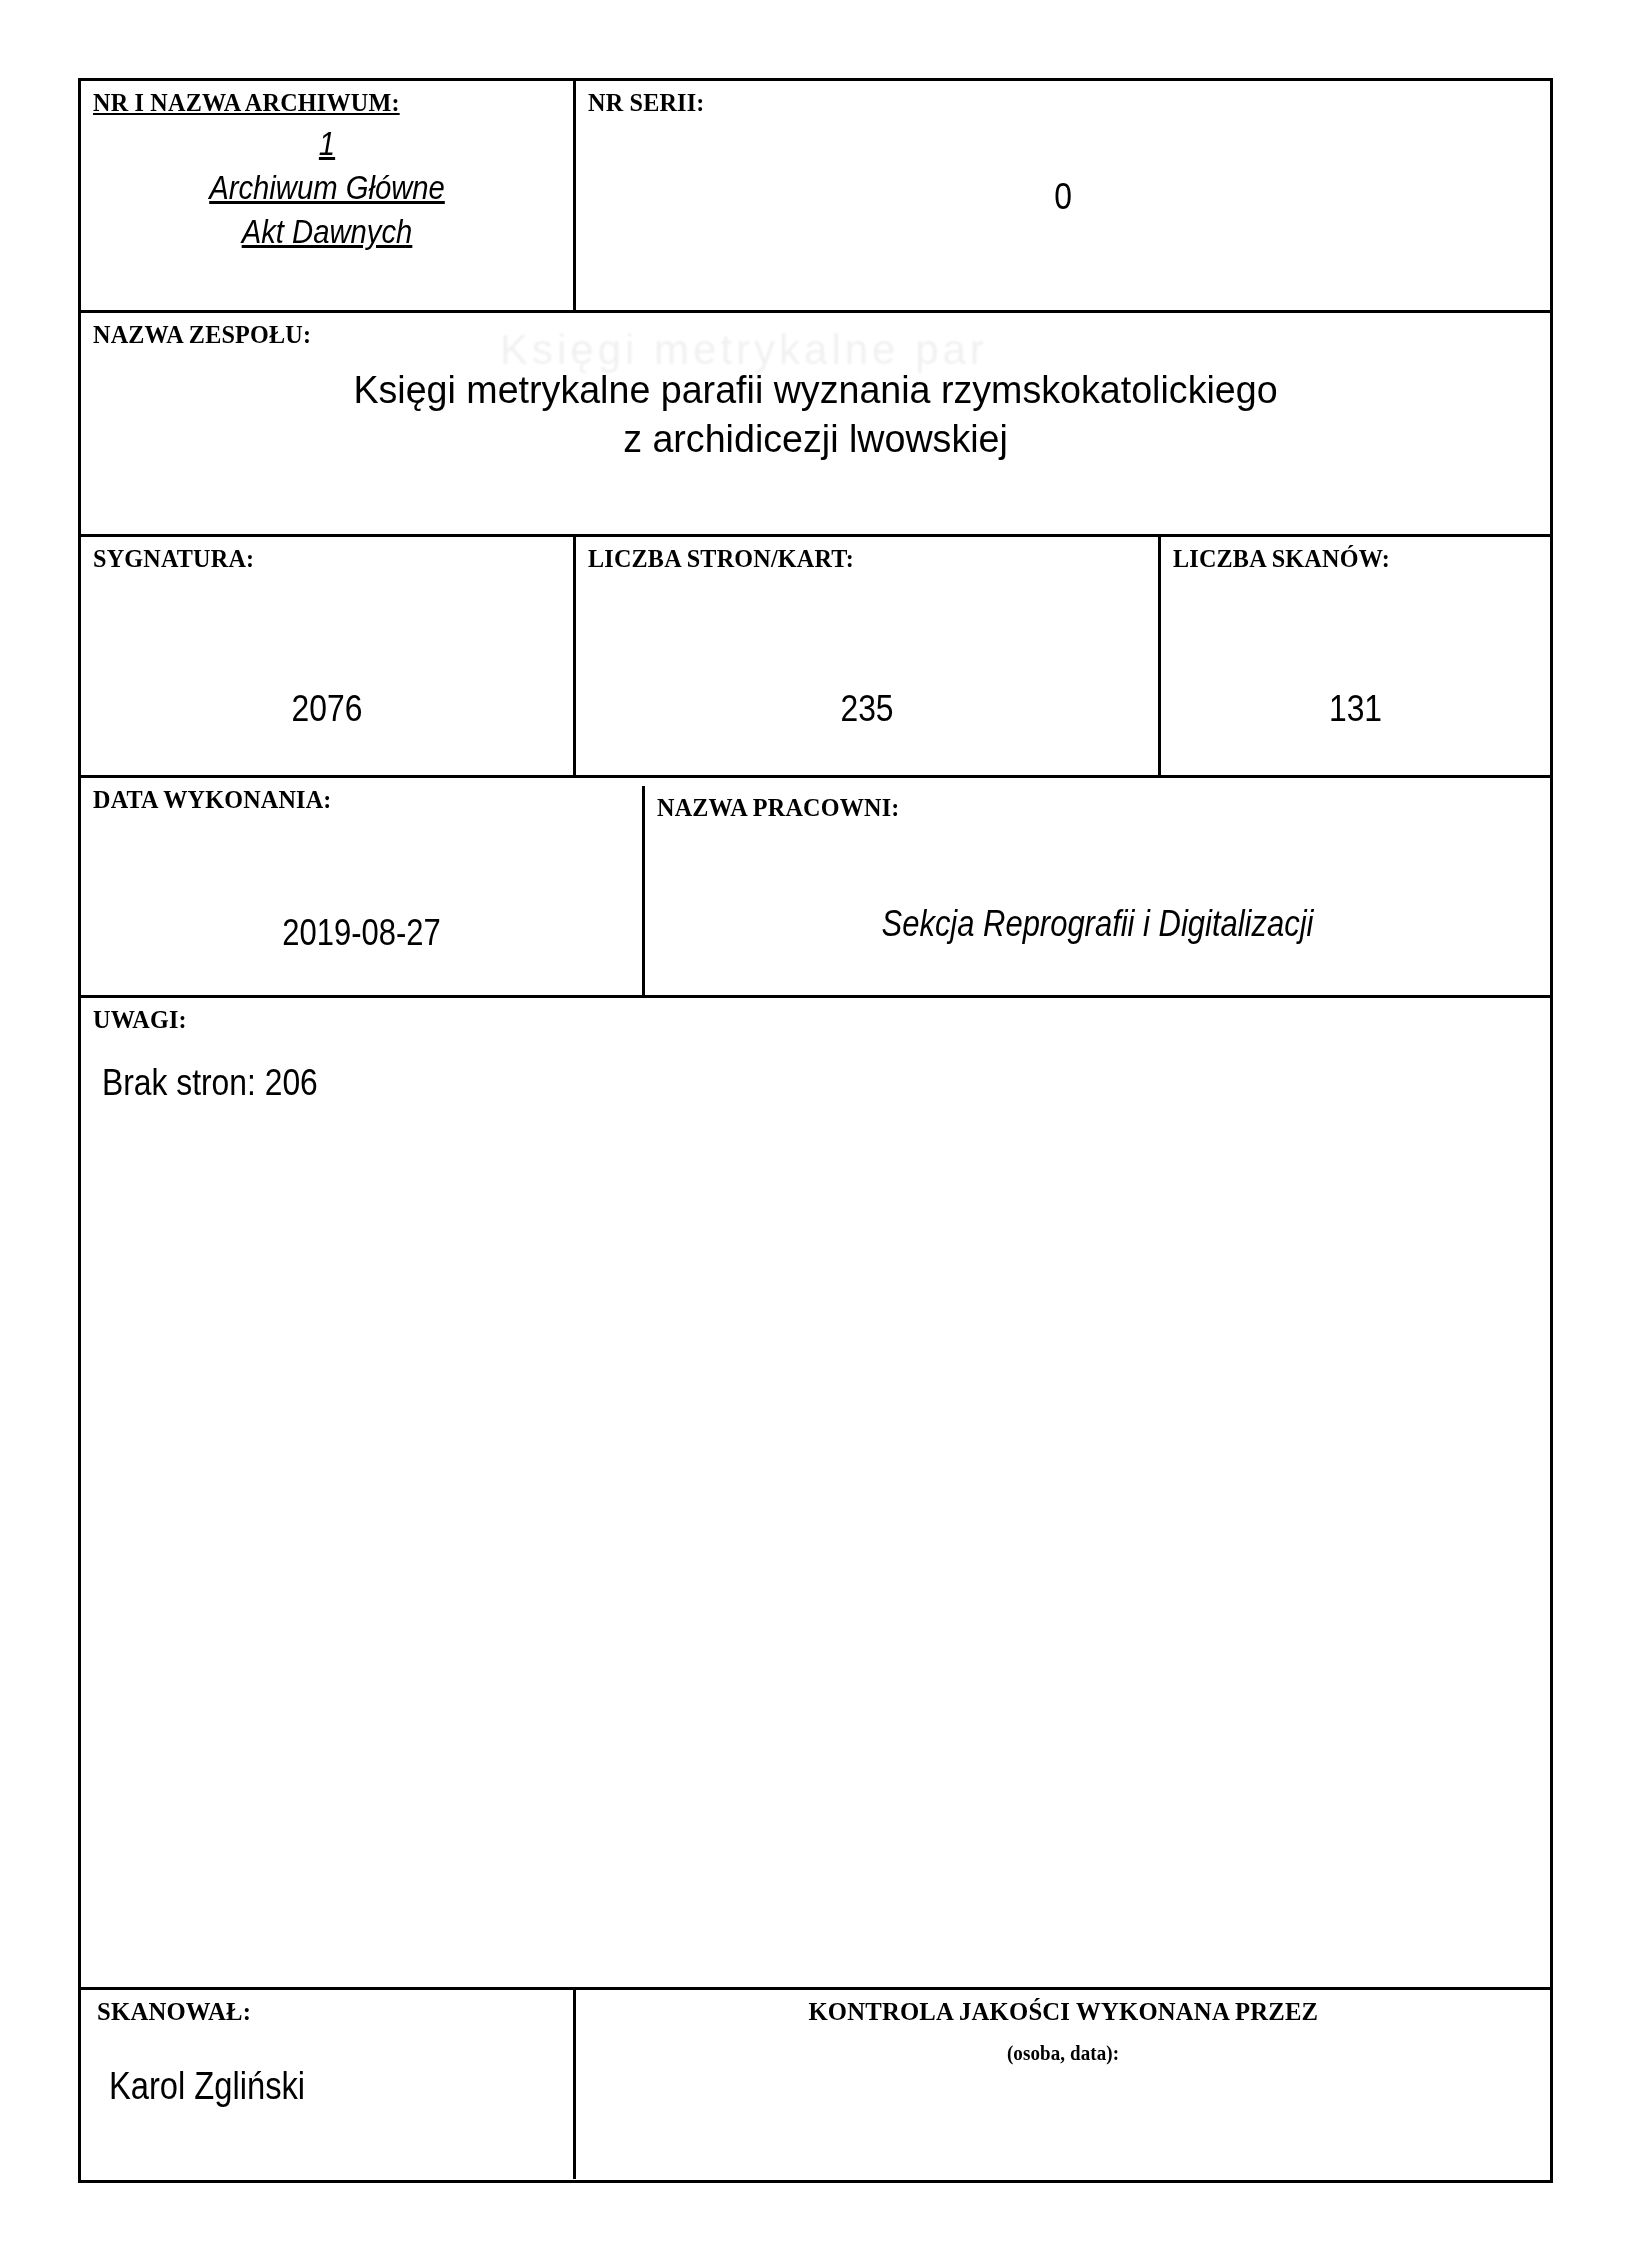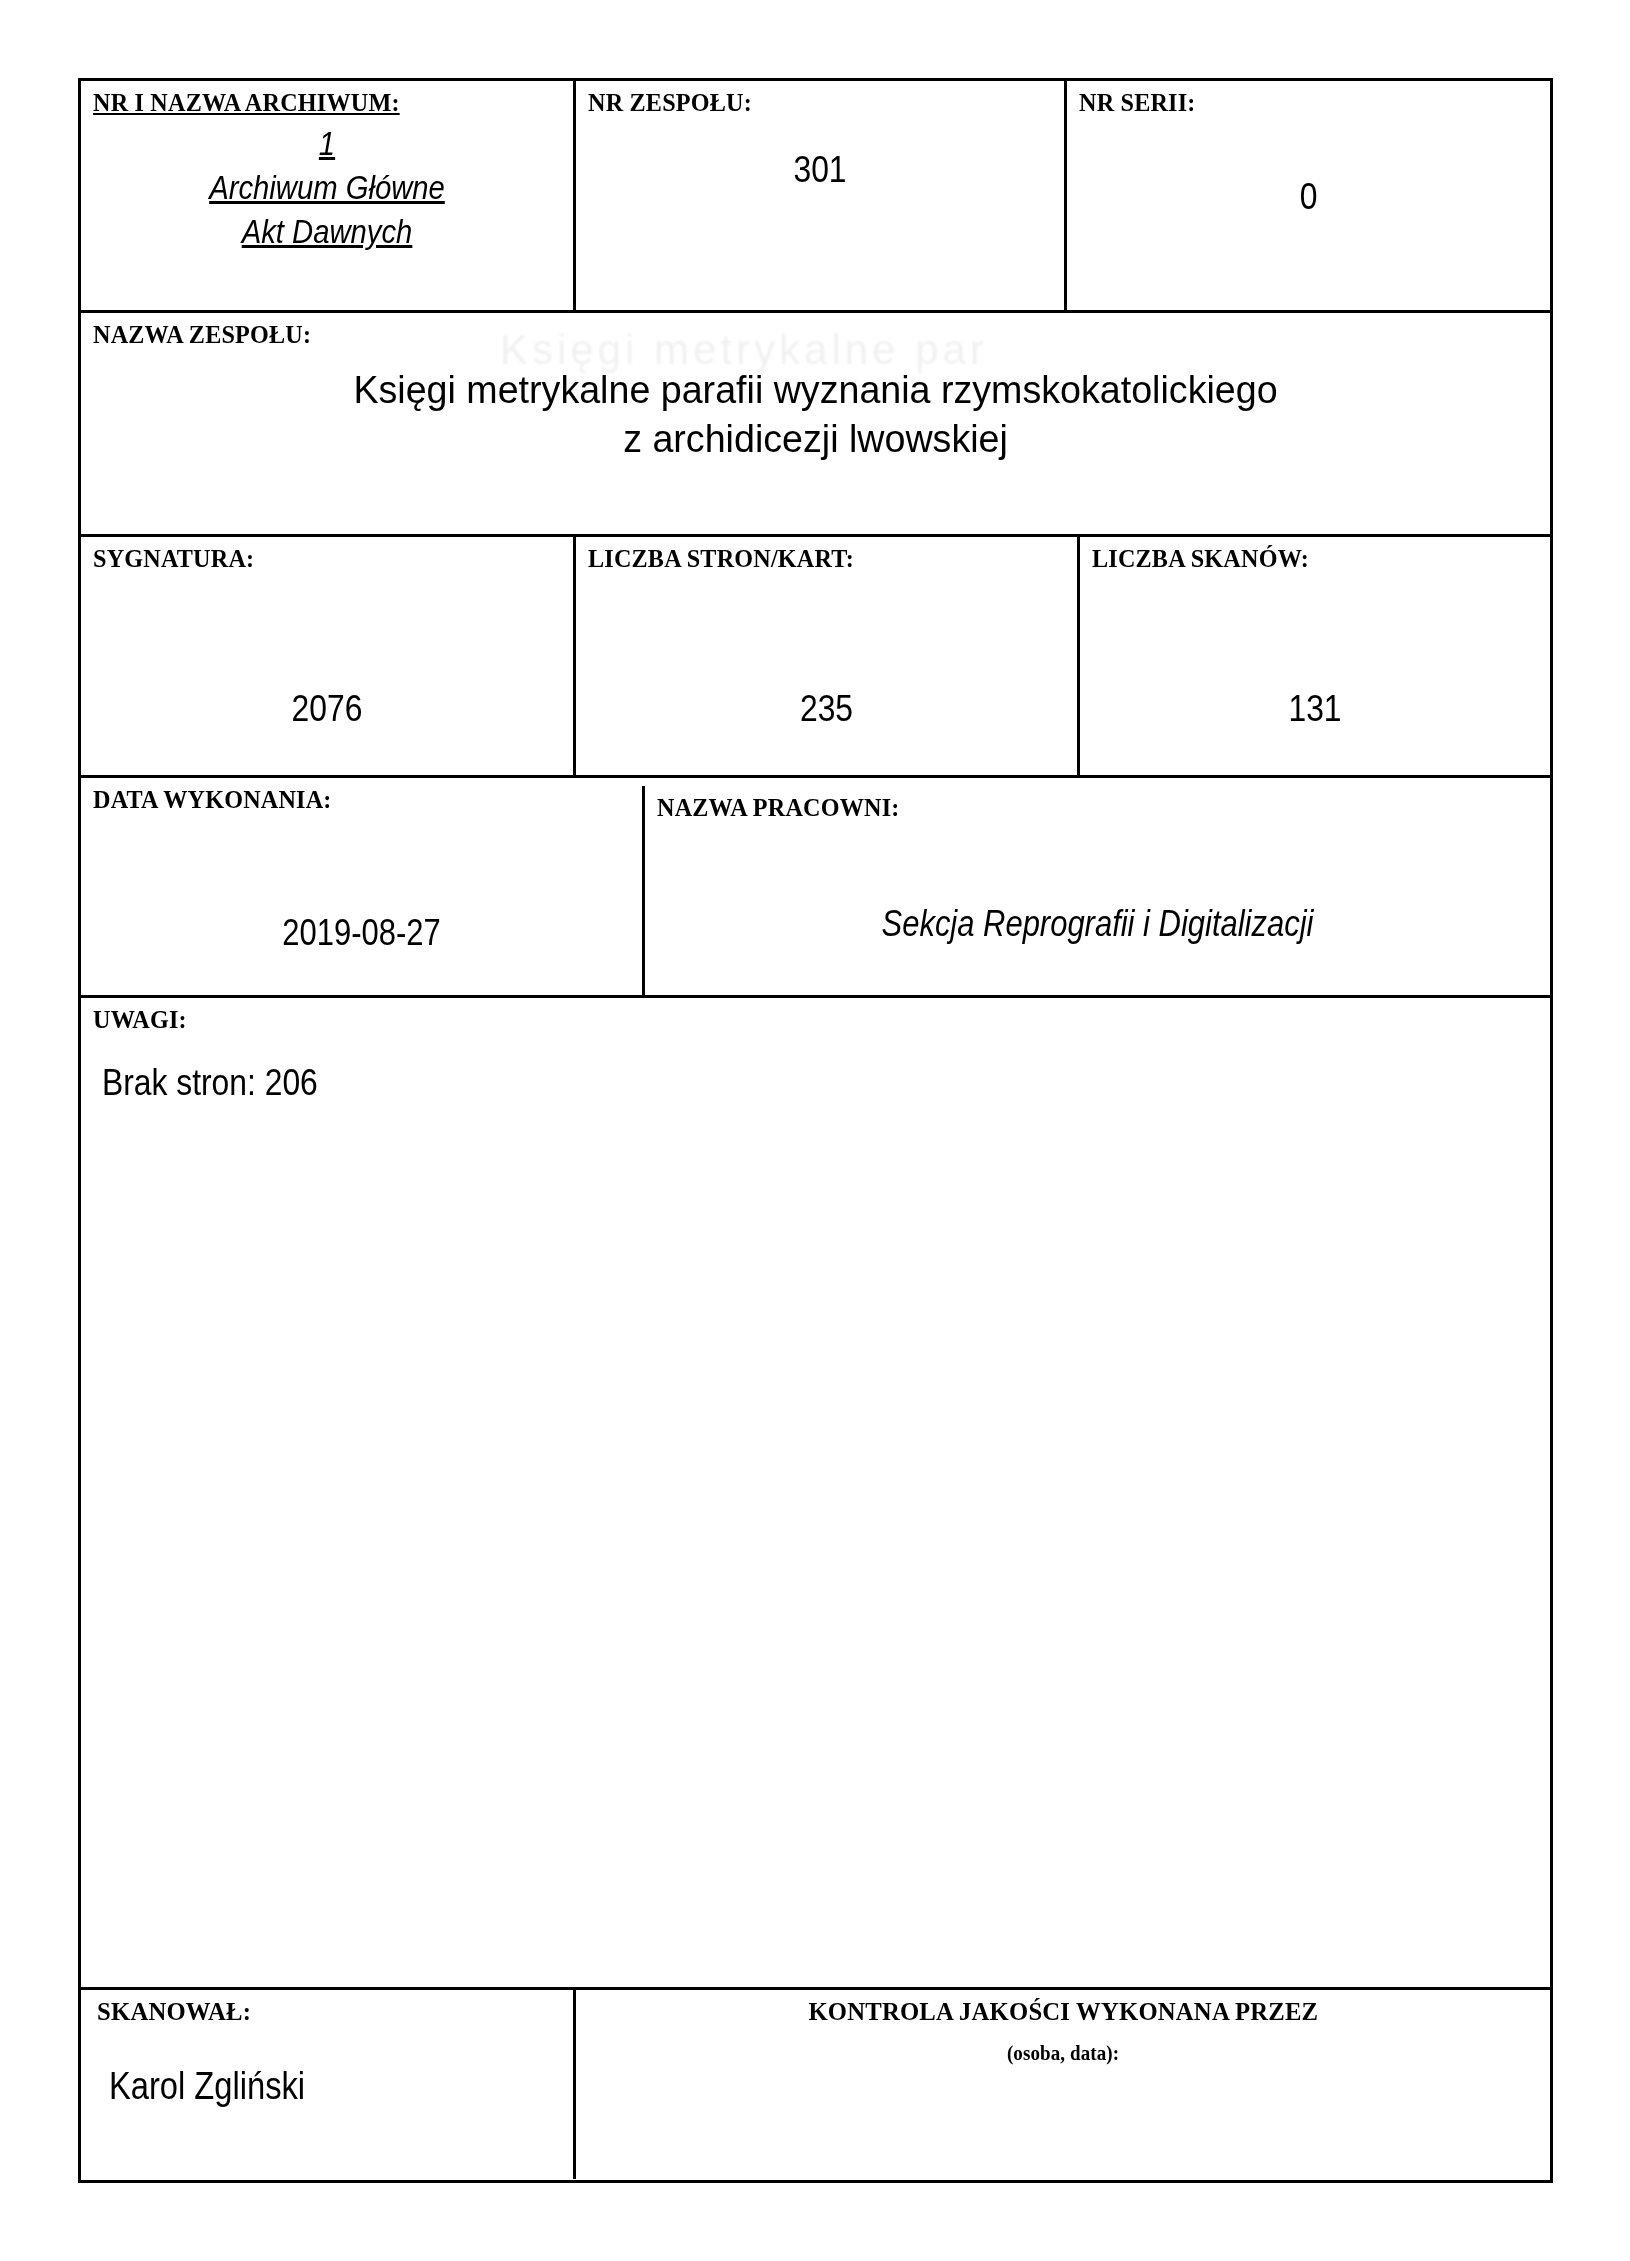--- a/index.html
+++ b/index.html
@@ -143,21 +143,21 @@
     font-size: 38px;
     line-height: 1.30;
     transform: scaleX(0.99);
     position: relative;
     z-index: 2;
   }
 
   
   .r3 { height: 241px; }
   .c-sig   { width: 492px; }
-  .c-pages { width: 504px; }
+  .c-pages { width: 585px; }
   .c-scans { flex: 1 1 auto; }
   .r3 .value {
     margin-top: auto;
     margin-bottom: 36px;
     text-align: center;
     font-size: 37px;
   }
 
   
   .r4 { height: 220px; }
@@ -213,24 +213,20 @@
 
     <div class="row r1">
 
       <div class="cell c-archive">
         <div class="label">NR I NAZWA ARCHIWUM:</div>
         <div class="value italic">1
 Archiwum Główne
 Akt Dawnych</div>
       </div>
 
-      <div class="cell c-fonds">
-        <div class="label">NR ZESPOŁU:</div>
-        <div class="value">301</div>
-      </div>
 
       <div class="cell c-series">
         <div class="label">NR SERII:</div>
         <div class="value">0</div>
       </div>
 
     </div>
 
     <div class="row r2">
       <div class="cell c-fondsname">

